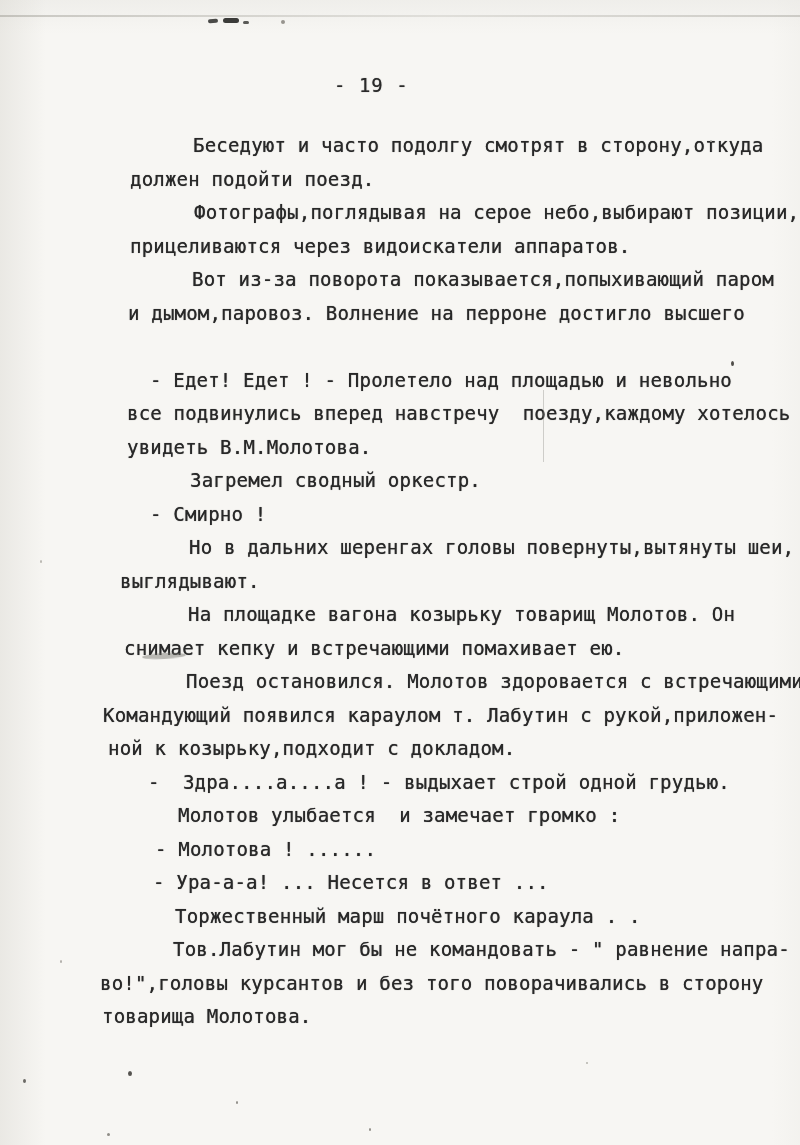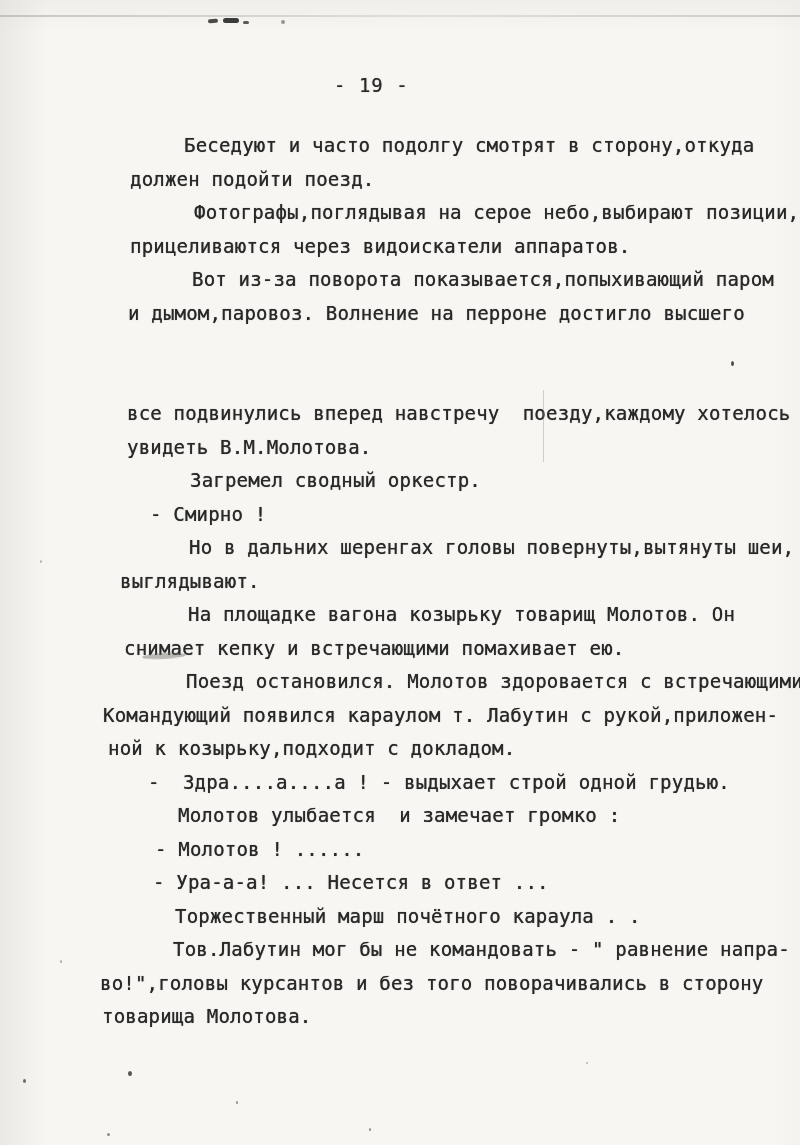--- a/index.html
+++ b/index.html
@@ -59,40 +59,41 @@
 <div class="page">
 
   <div class="scanline"></div>
   <div class="smudge s1"></div>
   <div class="smudge s2"></div>
   <div class="smudge s3"></div>
   <div class="smudge s4"></div>
 
   <div class="pageno">- 19 -</div>
 
-  <div class="ln" style="left:184px;top:134px">Беседуют и часто подолгу смотрят в сторону,откуда</div>
+  <div class="ln" style="left:193px;top:134px">Беседуют и часто подолгу смотрят в сторону,откуда</div>
   <div class="ln" style="left:130px;top:168px">должен подойти поезд.</div>
   <div class="ln" style="left:194px;top:201px">Фотографы,поглядывая на серое небо,выбирают позиции,</div>
   <div class="ln" style="left:130px;top:235px">прицеливаются через видоискатели аппаратов.</div>
   <div class="ln" style="left:192px;top:268px">Вот из-за поворота показывается,попыхивающий паром</div>
   <div class="ln" style="left:128px;top:302px">и дымом,паровоз. Волнение на перроне достигло высшего</div>
+  <div class="ln" style="left:150px;top:369px">- Едет! Едет ! - Пролетело над площадью и невольно</div>
   <div class="ln" style="left:127px;top:402px">все подвинулись вперед навстречу  поезду,каждому хотелось</div>
   <div class="ln" style="left:127px;top:436px">увидеть В.М.Молотова.</div>
   <div class="ln" style="left:190px;top:469px">Загремел сводный оркестр.</div>
   <div class="ln" style="left:150px;top:503px">- Смирно !</div>
   <div class="ln" style="left:189px;top:536px">Но в дальних шеренгах головы повернуты,вытянуты шеи,</div>
   <div class="ln" style="left:120px;top:570px">выглядывают.</div>
   <div class="ln" style="left:188px;top:603px">На площадке вагона козырьку товарищ Молотов. Он</div>
   <div class="ln" style="left:124px;top:637px">снимает кепку и встречающими помахивает ею.</div>
   <div class="ln" style="left:186px;top:670px">Поезд остановился. Молотов здоровается с встречающими.</div>
   <div class="ln" style="left:103px;top:704px">Командующий появился караулом т. Лабутин с рукой,приложен-</div>
   <div class="ln" style="left:108px;top:737px">ной к козырьку,подходит с докладом.</div>
   <div class="ln" style="left:148px;top:771px">-  Здра....а....а ! - выдыхает строй одной грудью.</div>
   <div class="ln" style="left:178px;top:804px">Молотов улыбается  и замечает громко :</div>
-  <div class="ln" style="left:155px;top:838px">- Молотов ! ......</div>
+  <div class="ln" style="left:155px;top:838px">- Молотова ! ......</div>
   <div class="ln" style="left:153px;top:871px">- Ура-а-а! ... Несется в ответ ...</div>
   <div class="ln" style="left:175px;top:905px">Торжественный марш почётного караула . .</div>
   <div class="ln" style="left:173px;top:938px">Тов.Лабутин мог бы не командовать - " равнение напра-</div>
   <div class="ln" style="left:100px;top:972px">во!",головы курсантов и без того поворачивались в сторону</div>
   <div class="ln" style="left:102px;top:1005px">товарища Молотова.</div>
 
   <div class="underline-smudge"></div>
   <div class="crease"></div>
 
   <div class="speck p1"></div>

